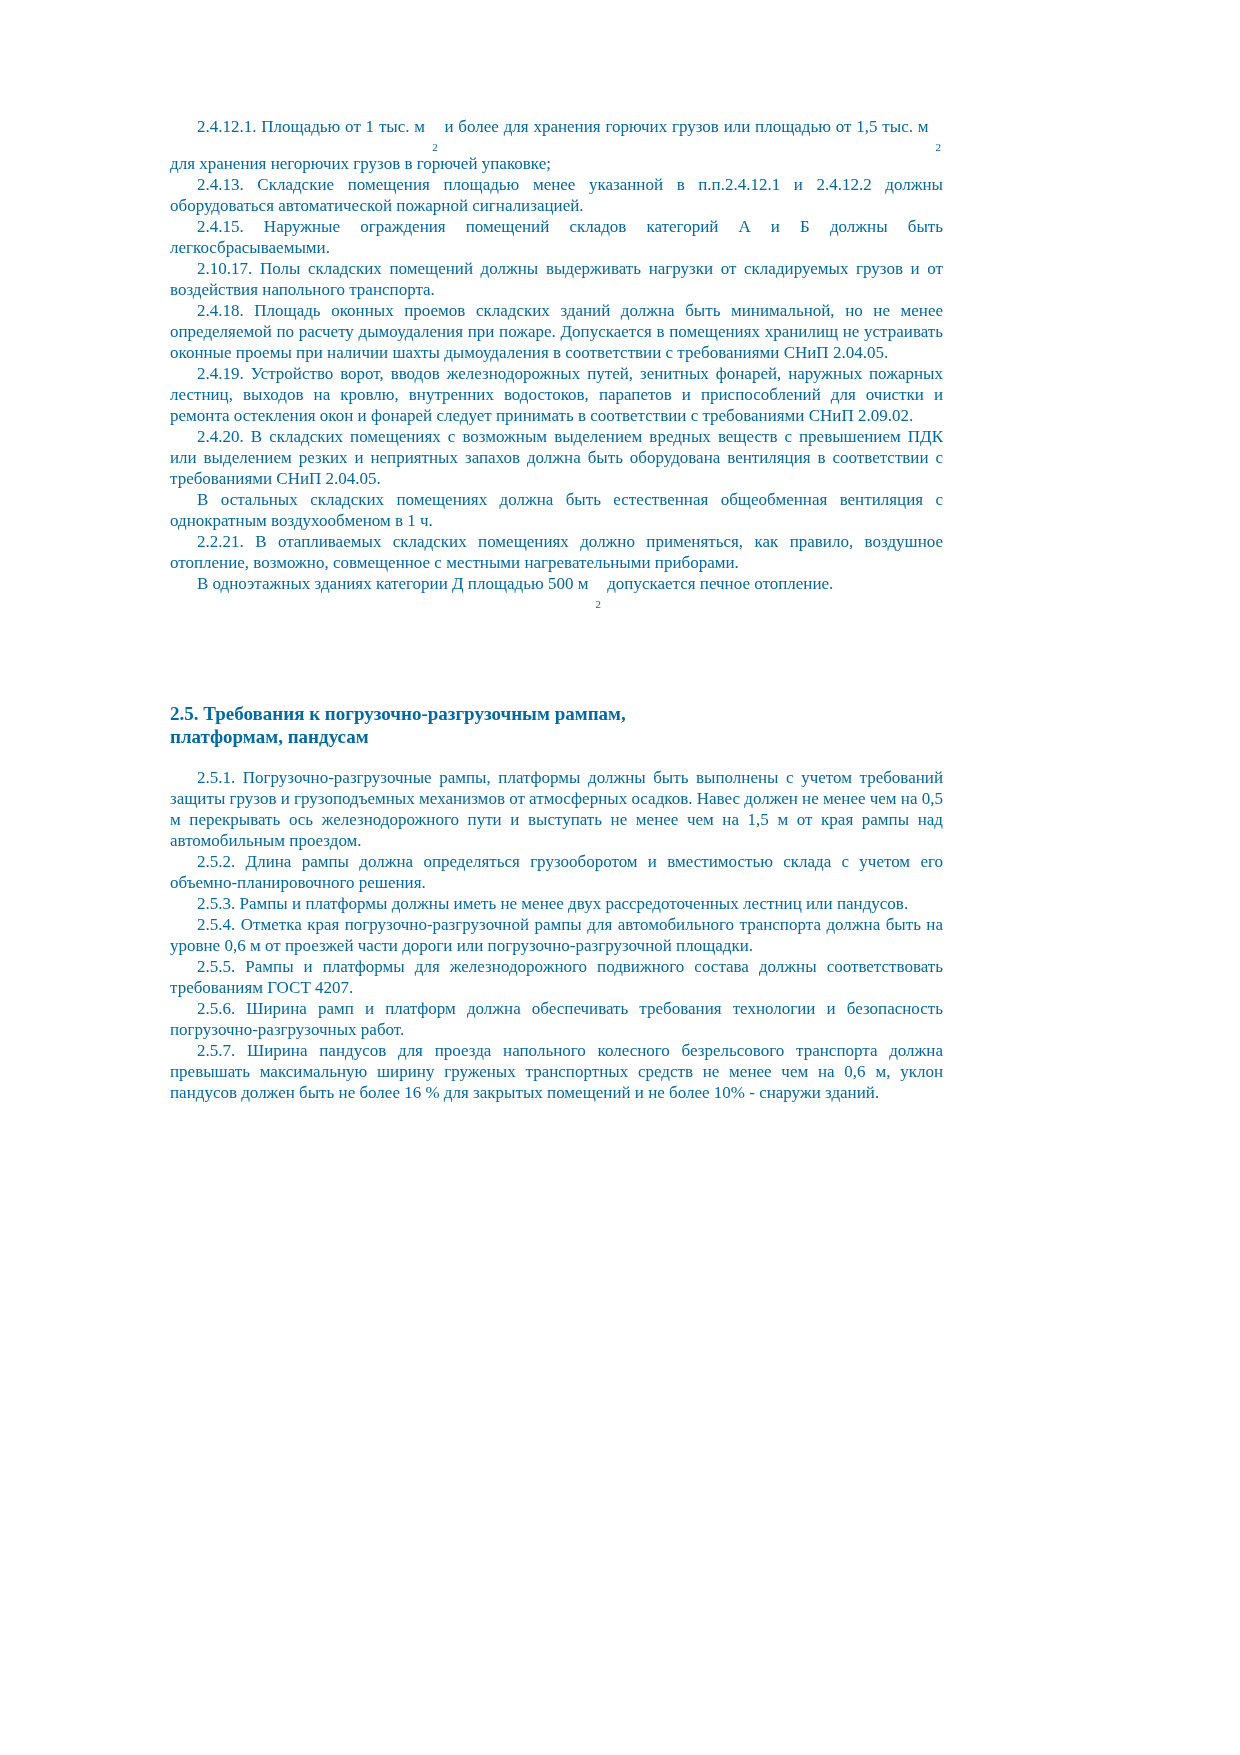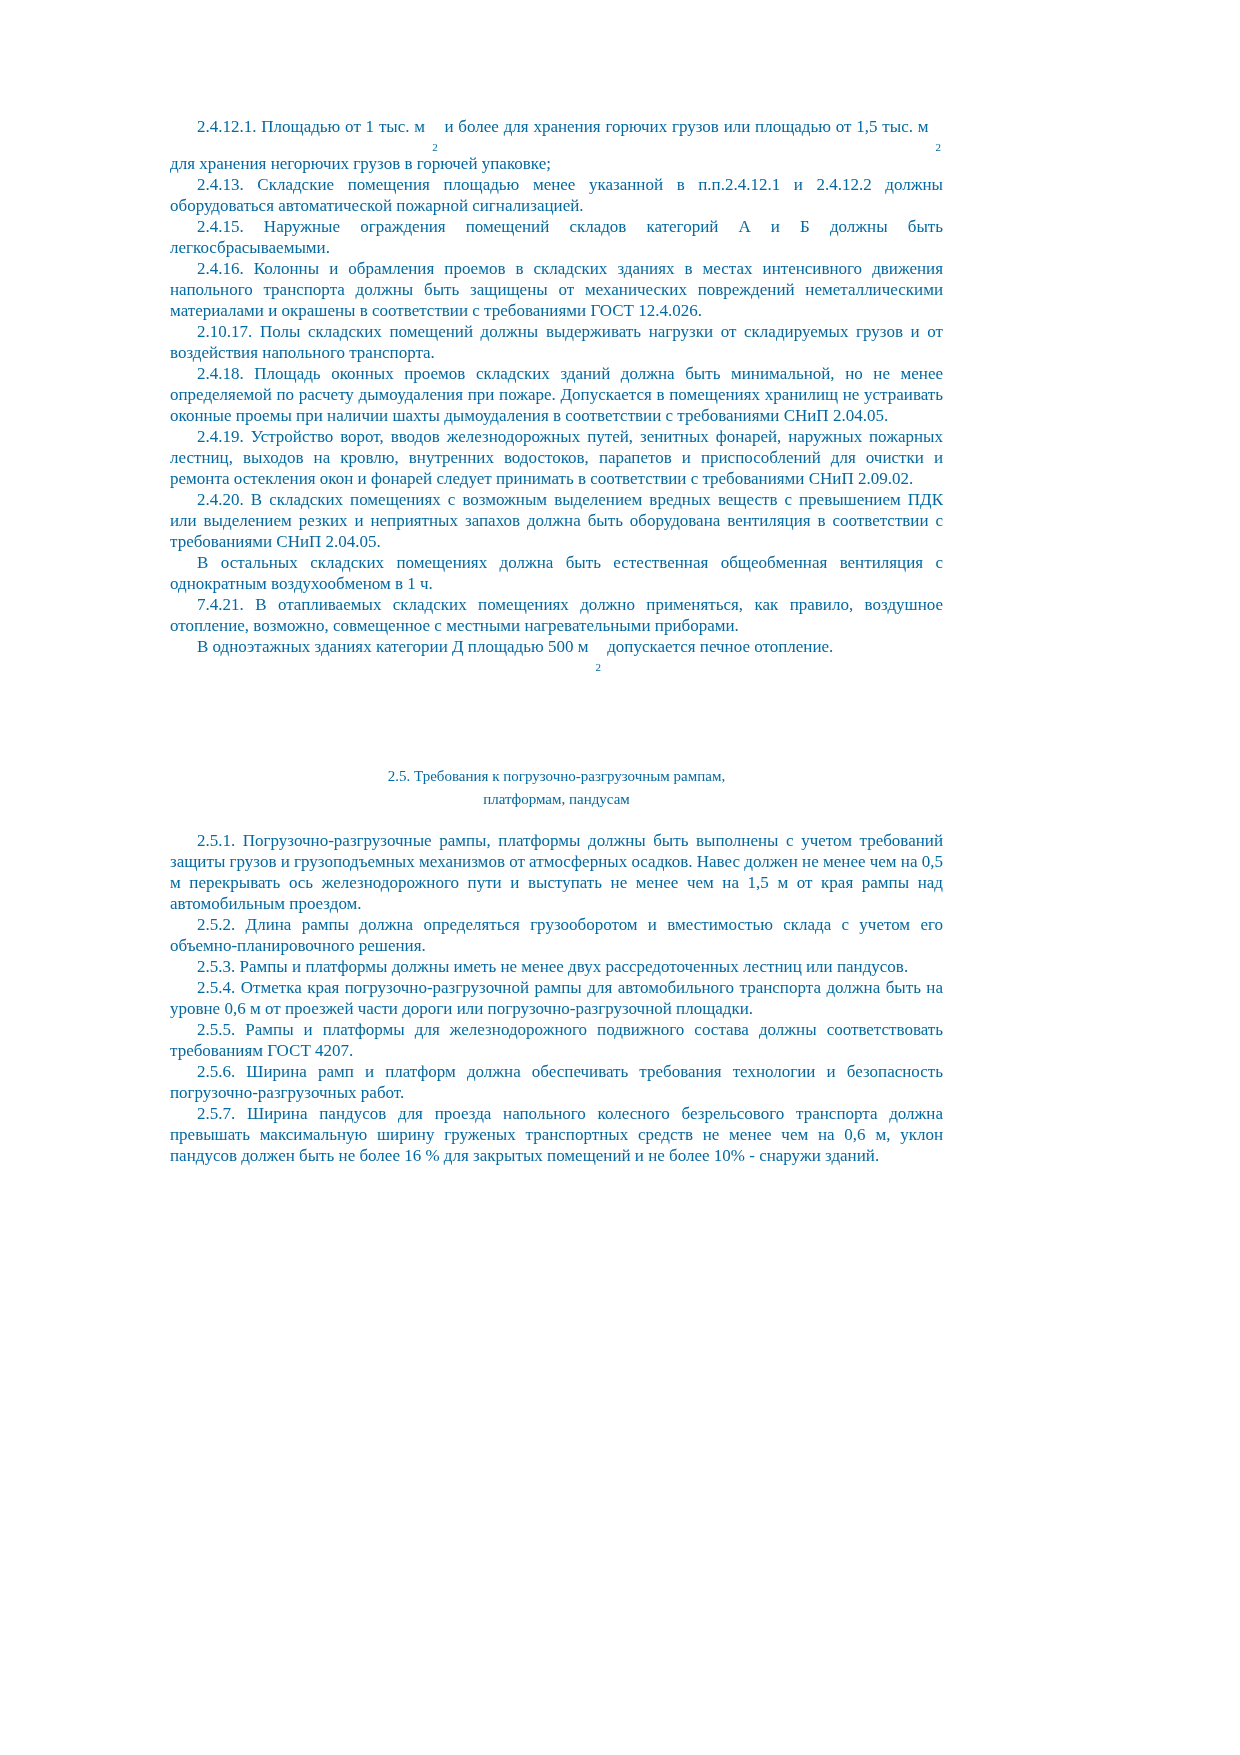--- a/index.html
+++ b/index.html
@@ -29,47 +29,46 @@
   .sub2 {
     font-size: 11px;
     vertical-align: -19px;
     margin-left: 7px;
     margin-right: 2px;
     line-height: normal;
   }
   h2.heading {
     margin: 92px 0 19px 0;
     padding: 0;
-    font-size: 15px;
+    font-size: 19px;
     line-height: 23px;
-    font-weight: normal;
-    text-align: center;
+    font-weight: bold;
+    text-align: left;
     text-indent: 0;
   }
   h2.heading .hline {
     display: block;
   }
 </style>
 </head>
 <body>
 
 <div class="page">
 
   <p class="para"><span>2.4.12.1. Площадью от 1 тыс. м</span><span class="sub2">2</span><span> и более для хранения горючих грузов или площадью от 1,5 тыс. м</span><span class="sub2">2</span><span> для хранения негорючих грузов в горючей упаковке;</span></p>
 
 
   <p class="para">2.4.13. Складские помещения площадью менее указанной в п.п.2.4.12.1 и 2.4.12.2 должны оборудоваться автоматической пожарной сигнализацией.</p>
   <p class="para">2.4.15. Наружные ограждения помещений складов категорий А и Б должны быть легкосбрасываемыми.</p>
-  <p class="para">2.4.16. Колонны и обрамления проемов в складских зданиях в местах интенсивного движения напольного транспорта должны быть защищены от механических повреждений неметаллическими материалами и окрашены в соответствии с требованиями ГОСТ 12.4.026.</p>
   <p class="para">2.10.17. Полы складских помещений должны выдерживать нагрузки от складируемых грузов и от воздействия напольного транспорта.</p>
   <p class="para">2.4.18. Площадь оконных проемов складских зданий должна быть минимальной, но не менее определяемой по расчету дымоудаления при пожаре. Допускается в помещениях хранилищ не устраивать оконные проемы при наличии шахты дымоудаления в соответствии с требованиями СНиП 2.04.05.</p>
   <p class="para">2.4.19. Устройство ворот, вводов железнодорожных путей, зенитных фонарей, наружных пожарных лестниц, выходов на кровлю, внутренних водостоков, парапетов и приспособлений для очистки и ремонта остекления окон и фонарей следует принимать в соответствии с требованиями СНиП 2.09.02.</p>
   <p class="para">2.4.20. В складских помещениях с возможным выделением вредных веществ с превышением ПДК или выделением резких и неприятных запахов должна быть оборудована вентиляция в соответствии с требованиями СНиП 2.04.05.</p>
   <p class="para">В остальных складских помещениях должна быть естественная общеобменная вентиляция с однократным воздухообменом в 1 ч.</p>
-  <p class="para">7.4.21. В отапливаемых складских помещениях должно применяться, как правило, воздушное отопление, возможно, совмещенное с местными нагревательными приборами.</p>
+  <p class="para">2.2.21. В отапливаемых складских помещениях должно применяться, как правило, воздушное отопление, возможно, совмещенное с местными нагревательными приборами.</p>
 
   <p class="para"><span>В одноэтажных зданиях категории Д площадью 500 м</span><span class="sub2">2</span><span> допускается печное отопление.</span></p>
 
   <h2 class="heading">
       <span class="hline">2.5. Требования к погрузочно-разгрузочным рампам,</span>
       <span class="hline">платформам, пандусам</span>
     </h2>
 
   <p class="para">2.5.1. Погрузочно-разгрузочные рампы, платформы должны быть выполнены с учетом требований защиты грузов и грузоподъемных механизмов от атмосферных осадков. Навес должен не менее чем на 0,5 м перекрывать ось железнодорожного пути и выступать не менее чем на 1,5 м от края рампы над автомобильным проездом.</p>
   <p class="para">2.5.2. Длина рампы должна определяться грузооборотом и вместимостью склада с учетом его объемно-планировочного решения.</p>

